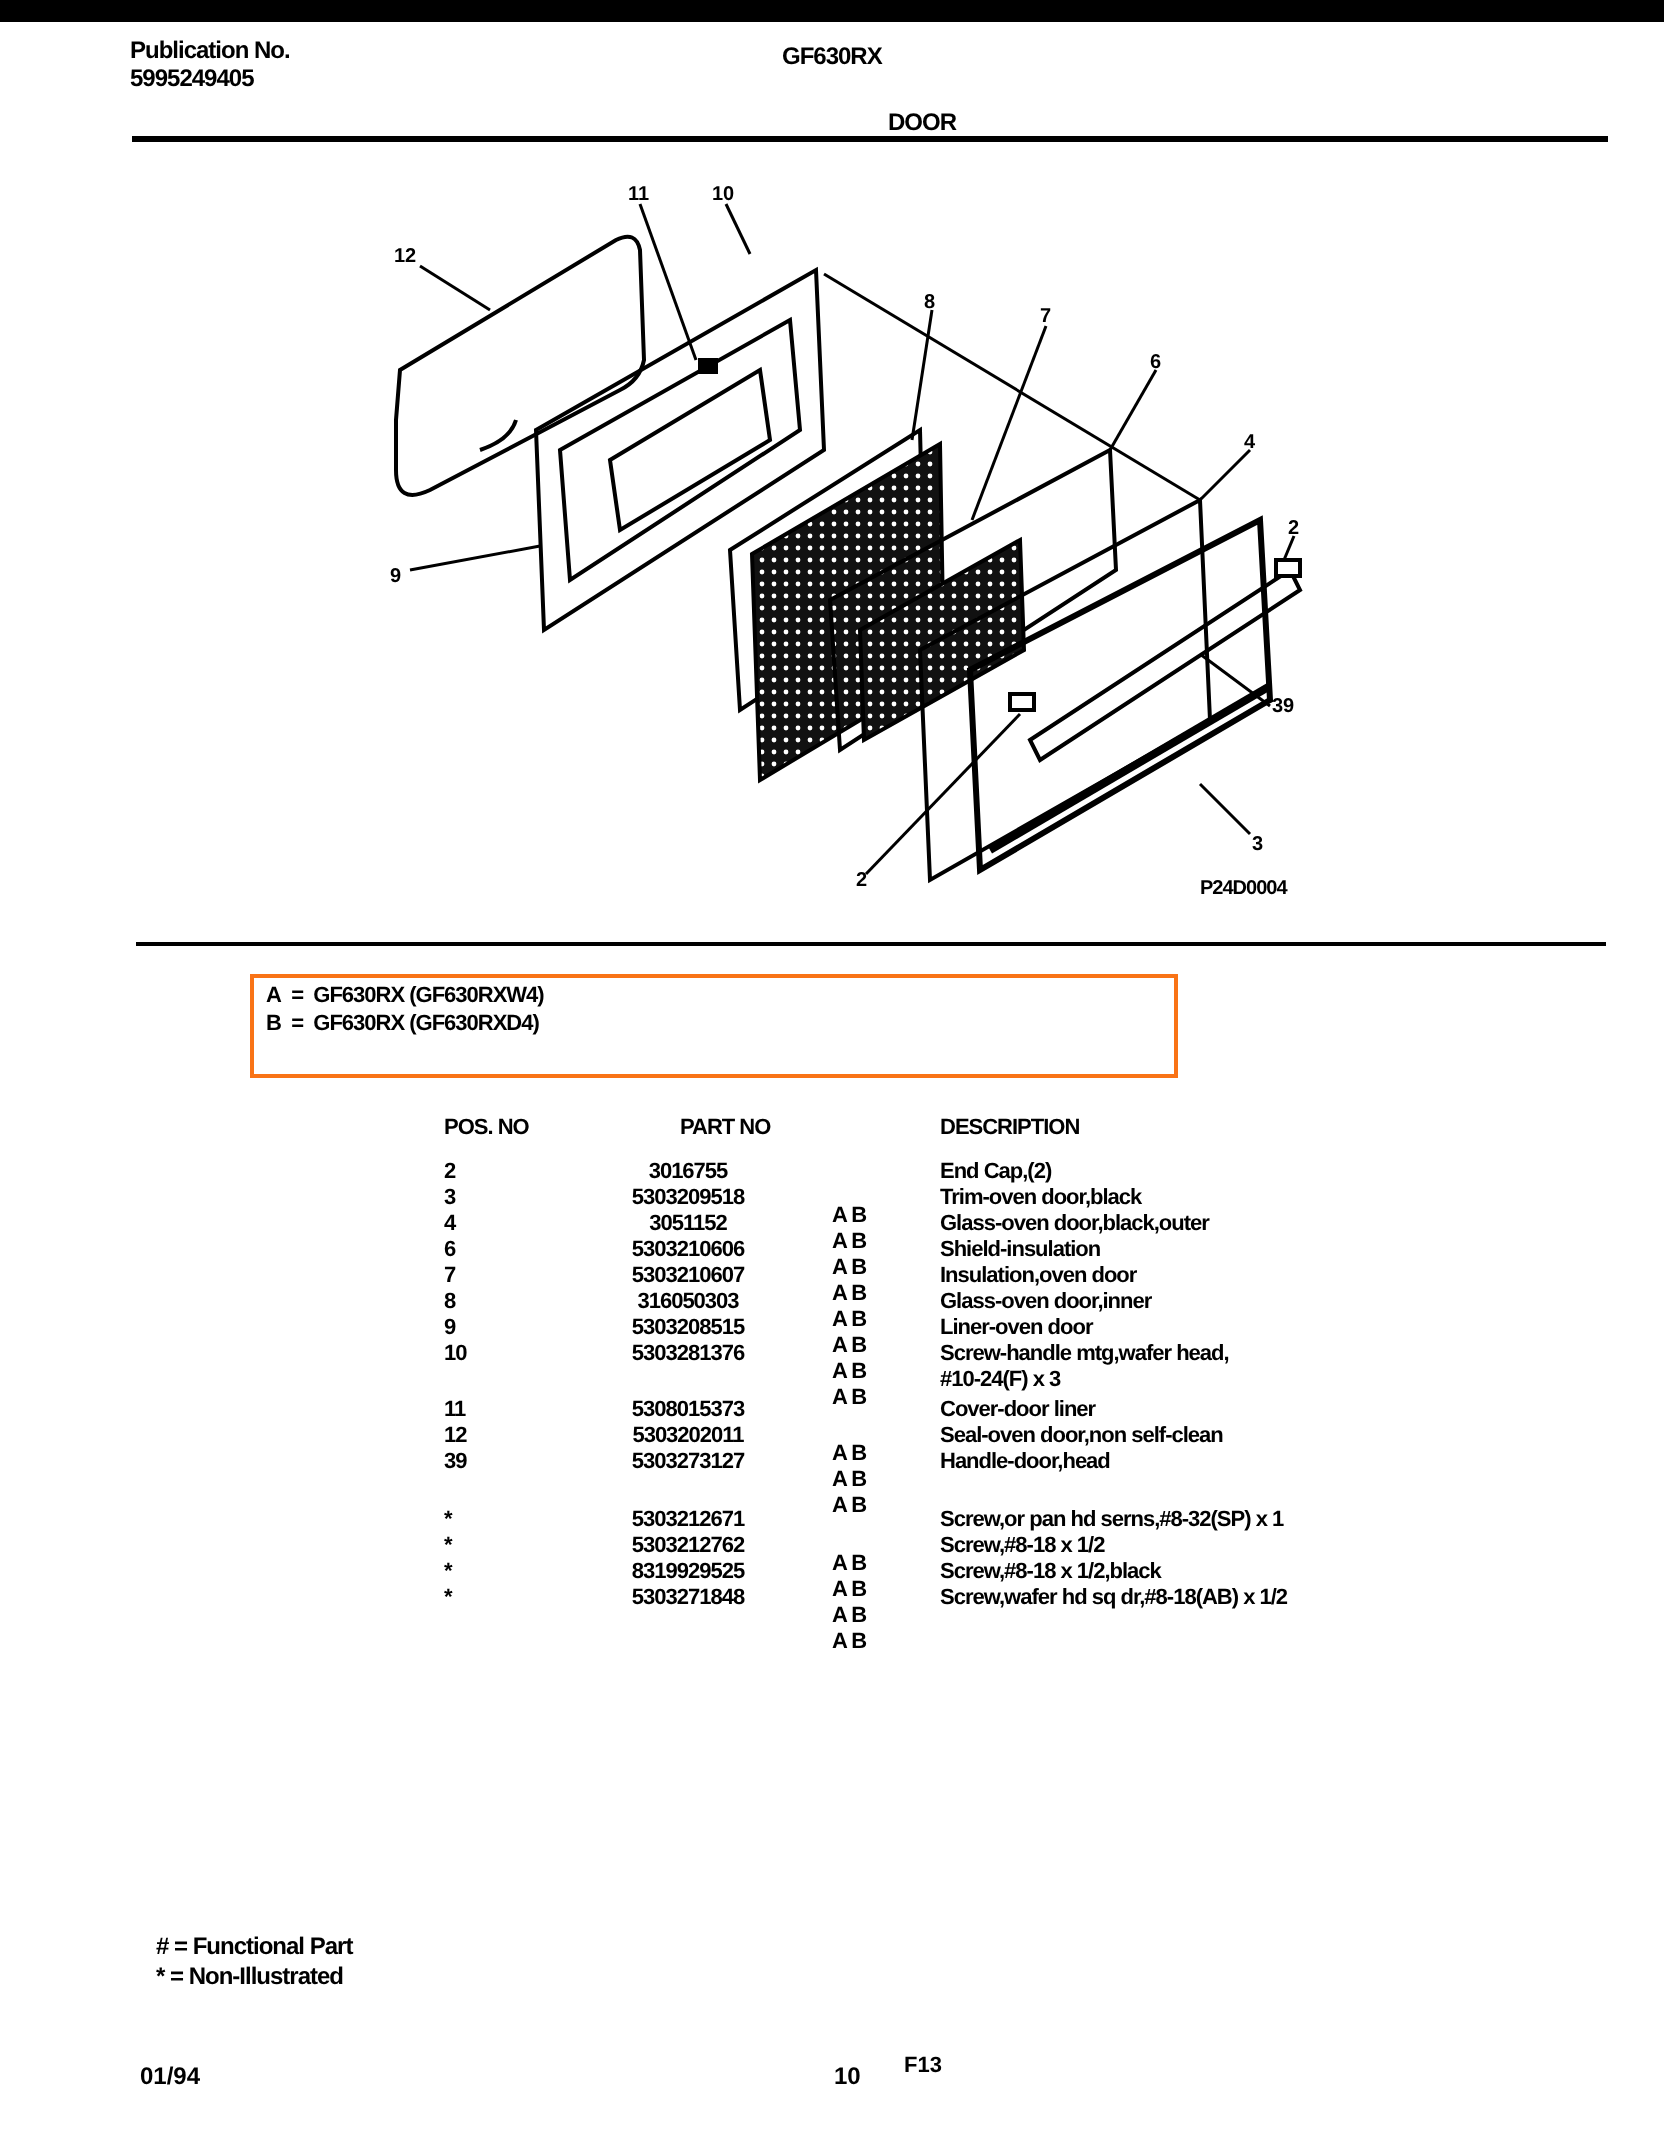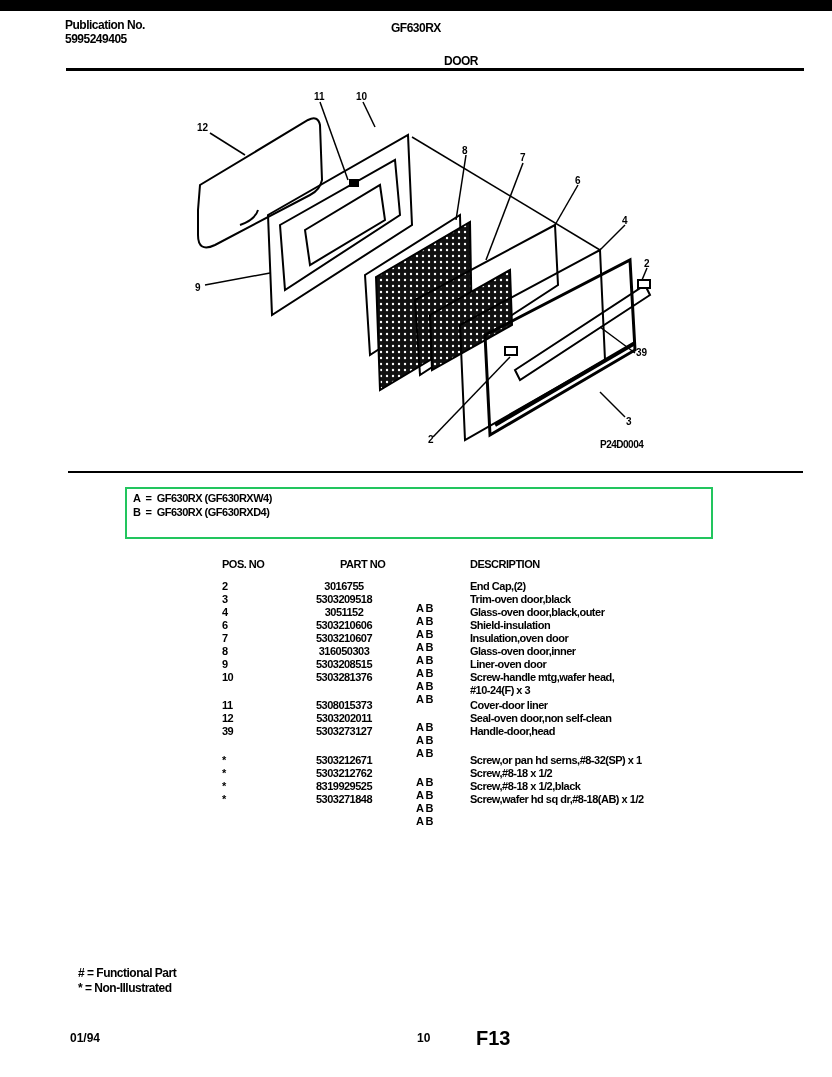--- a/index.html
+++ b/index.html
@@ -3,35 +3,35 @@
 <meta charset="utf-8">
 <style>
   html, body { margin: 0; padding: 0; background: #ffffff; }
   body {
     width: 832px; height: 1077px; position: relative; overflow: hidden;
     font-family: "Liberation Sans", sans-serif; color: #000;
   }
   .topbar { position: absolute; left: 0; top: 0; width: 832px; height: 11px; background: #000; }
   .t { position: absolute; font-weight: bold; font-size: 12px; line-height: 13px; letter-spacing: -0.5px; white-space: nowrap; }
   .rule { position: absolute; background: #000; }
-  .variant-box { position: absolute; left: 125px; top: 487px; width: 588px; height: 52px; border: 2px solid #22c55e; box-sizing: border-box; }
+  .variant-box { position: absolute; left: 125px; top: 487px; width: 464px; height: 52px; border: 2px solid #f97316; box-sizing: border-box; }
   .variant-row { position: absolute; left: 6px; font-size: 11px; font-weight: bold; letter-spacing: -0.5px; white-space: nowrap; }
   .parts { position: absolute; left: 220px; top: 558px; width: 480px; }
   .parts .hdr { position: absolute; top: 0; font-size: 11px; font-weight: bold; letter-spacing: -0.5px; }
   .prow { position: absolute; left: 0; width: 480px; height: 12px; font-size: 11px; line-height: 12px; font-weight: bold; letter-spacing: -0.5px; }
   .prow span { position: absolute; white-space: nowrap; }
   .c-pos { left: 2px; }
   .c-part { left: 78px; width: 92px; text-align: center; }
   .c-ab { left: 196px; margin-top: 22px; }
   .c-desc { left: 250px; }
   .diagram { position: absolute; left: 180px; top: 85px; width: 500px; height: 370px; }
   .legend { position: absolute; left: 78px; top: 966px; font-size: 12px; font-weight: bold; line-height: 15px; letter-spacing: -0.5px; }
   .footer-date { position: absolute; left: 70px; top: 1031px; font-size: 12px; font-weight: bold; }
   .footer-page { position: absolute; left: 417px; top: 1031px; font-size: 12px; font-weight: bold; }
-  .footer-code { position: absolute; left: 452px; top: 1027px; font-size: 20px; font-weight: bold; margin-left: 24px; }
+  .footer-code { position: absolute; left: 452px; top: 1027px; font-size: 11px; font-weight: bold; }
 </style>
 </head>
 <body>
 
 <div class="topbar"></div>
 
 <div class="t" style="left:65px;top:19px;">Publication No.</div>
 <div class="t" style="left:65px;top:33px;">5995249405</div>
 <div class="t" style="left:391px;top:22px;">GF630RX</div>
 <div class="t" style="left:408px;top:55px;padding-left:36px;">DOOR</div>

